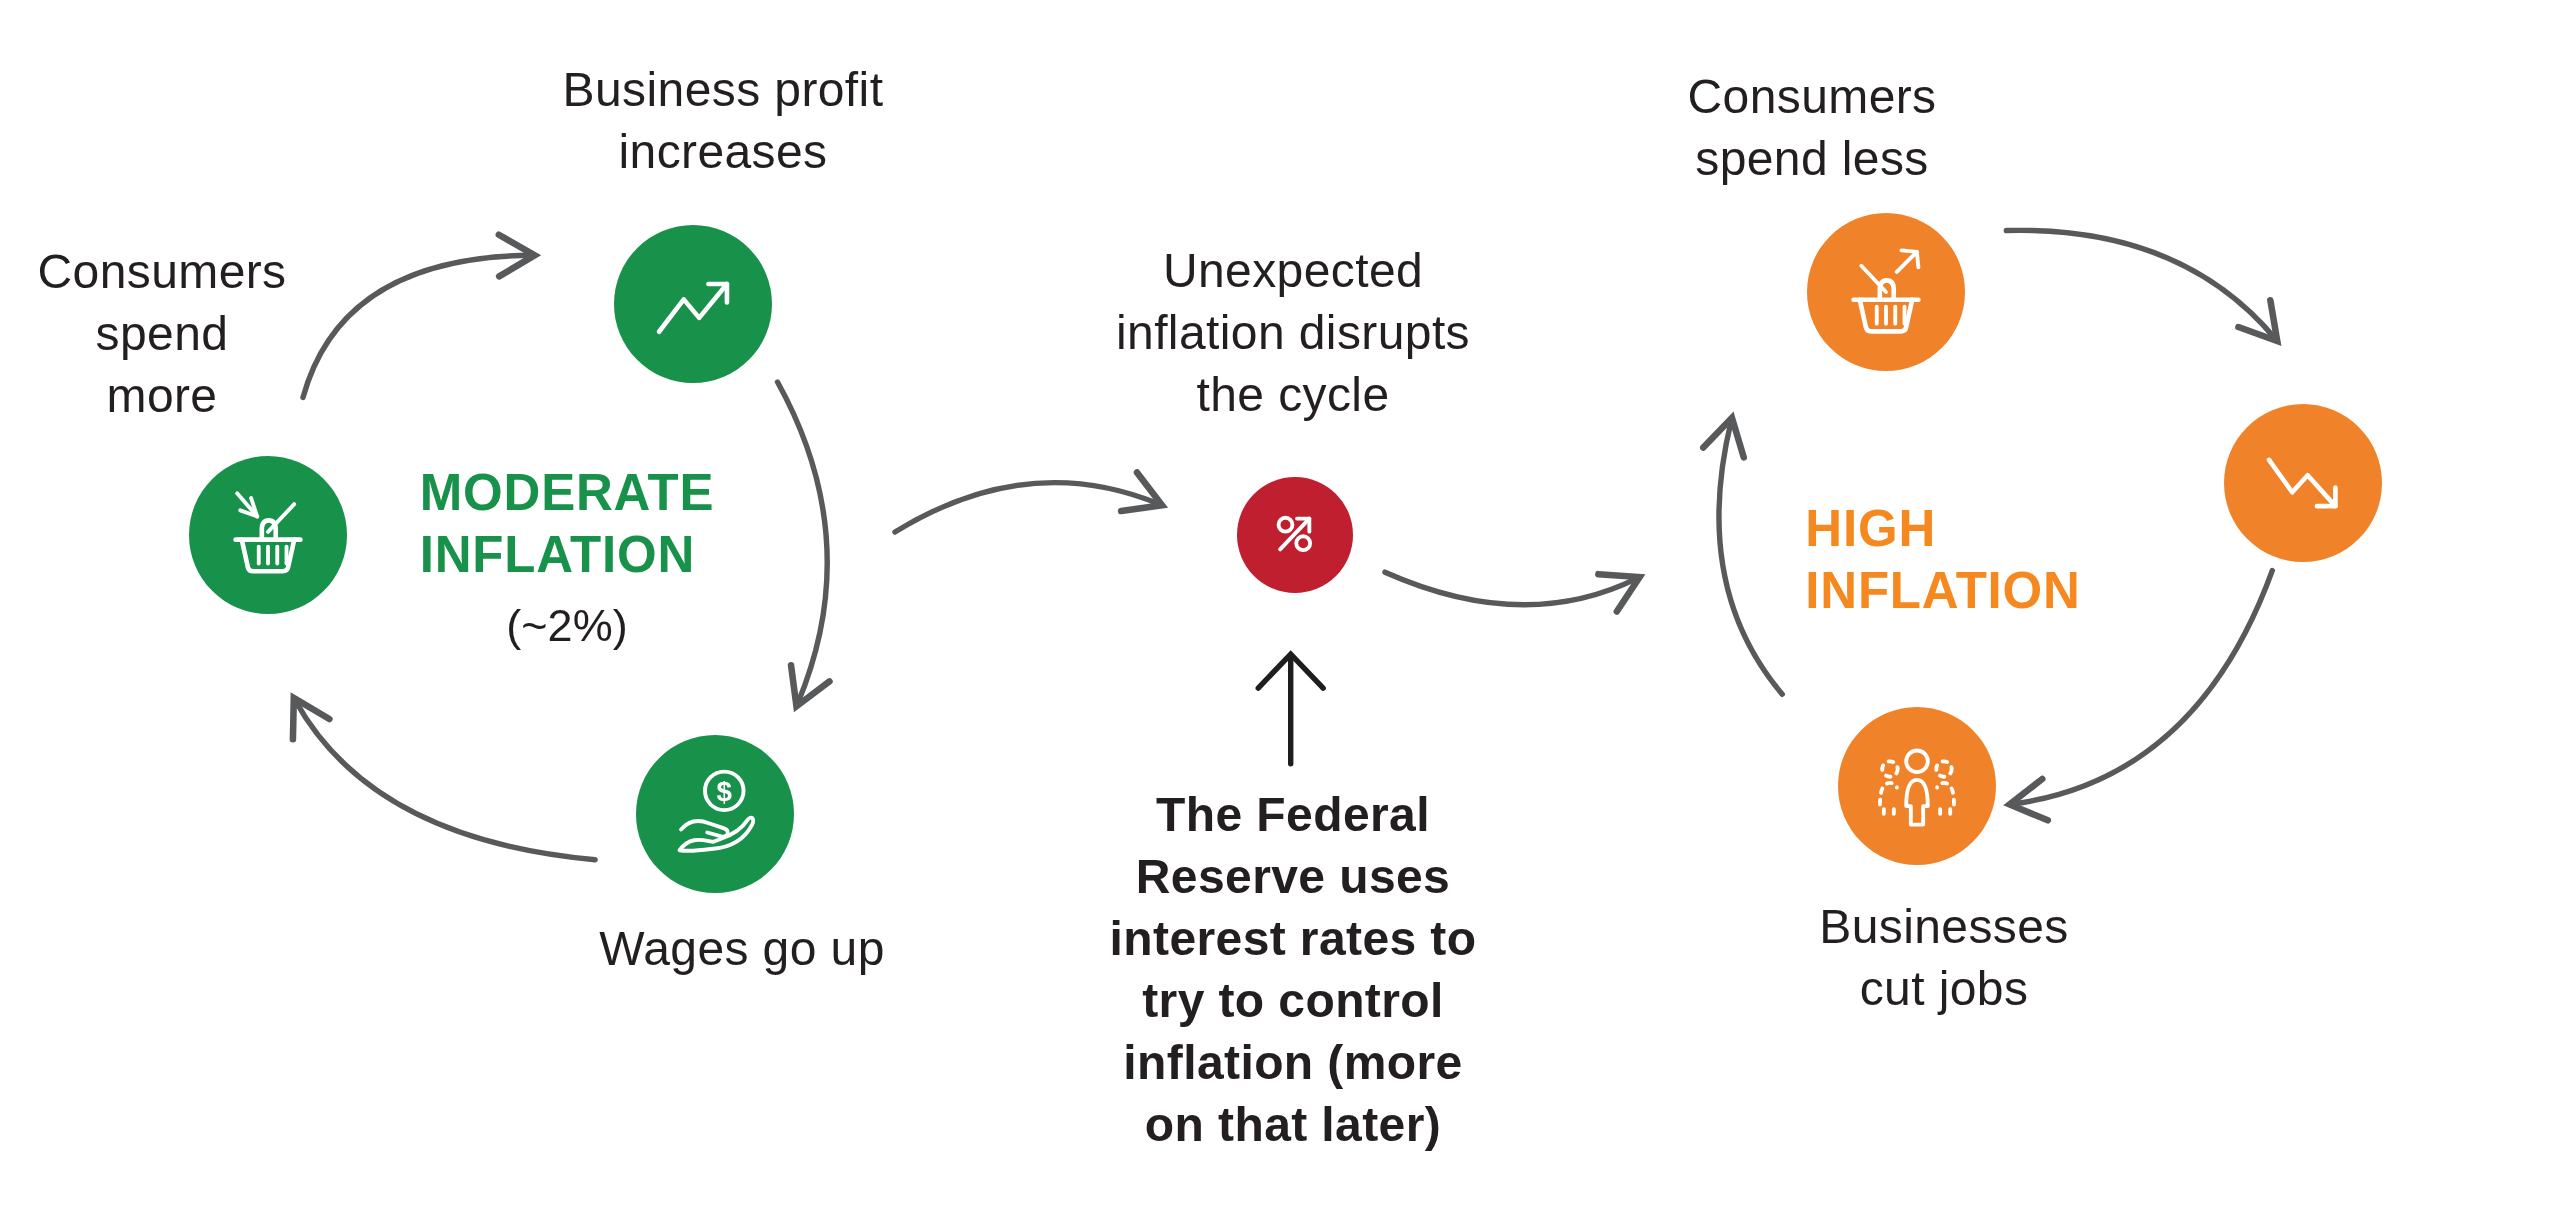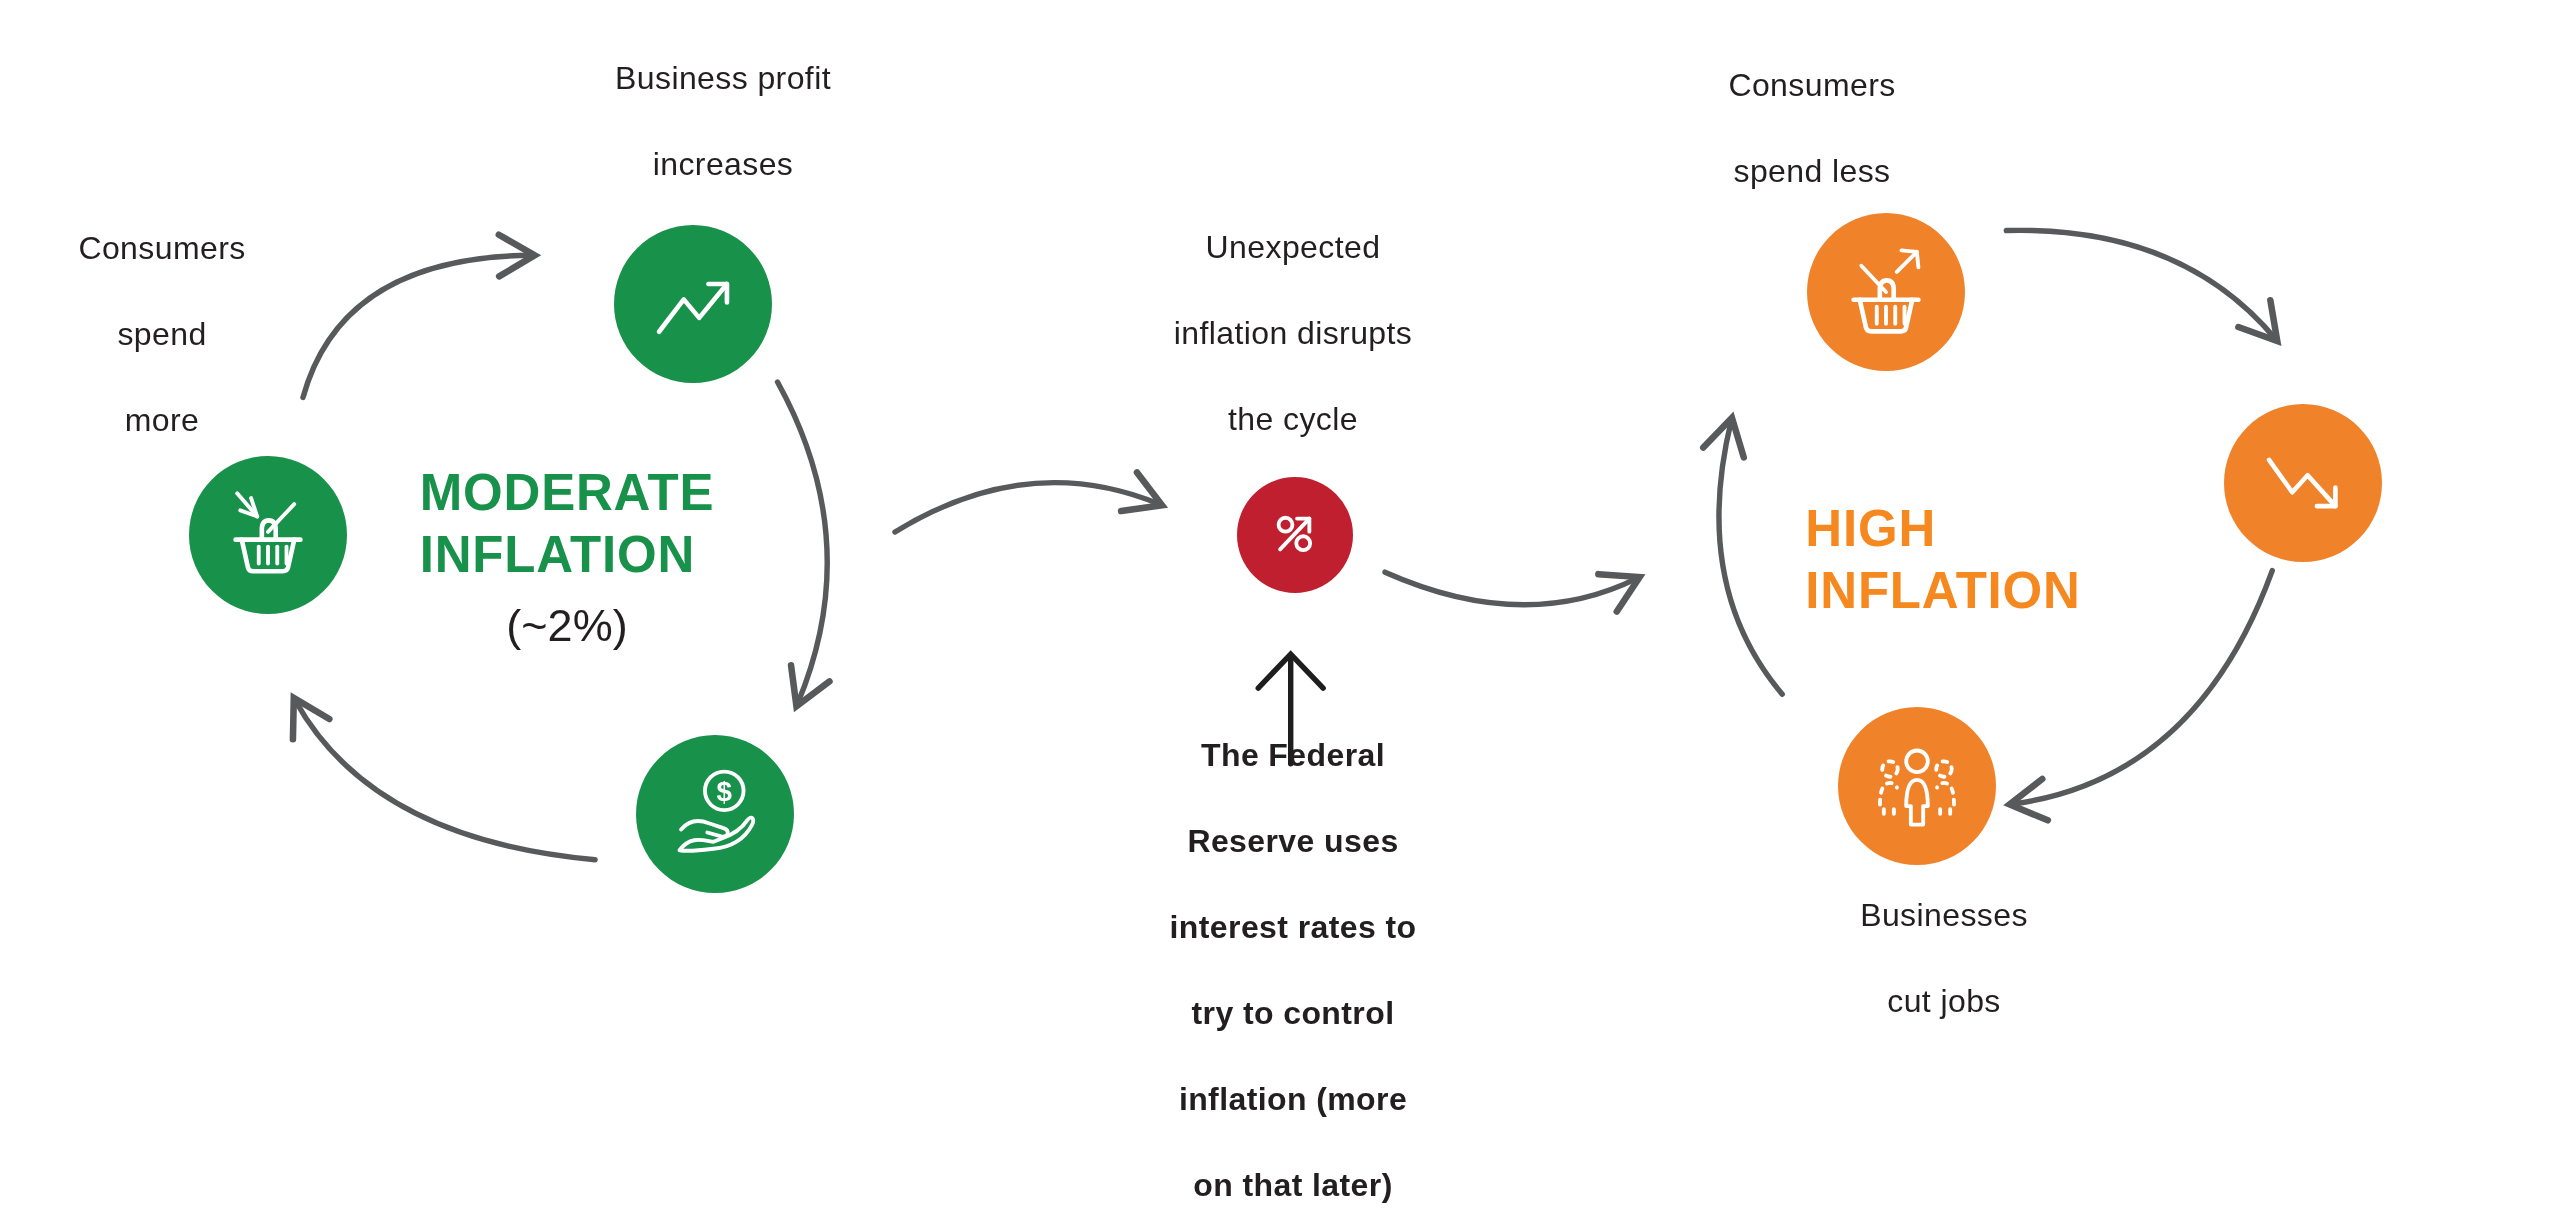--- a/index.html
+++ b/index.html
@@ -6,21 +6,21 @@
     --green:#18914A; --orange:#F0832A; --red:#C01F2F;
     --arrow:#58595B; --ink:#231F20; --green_text:#18914A; --orange_text:#F5881F; --bg:#FFFFFF;
   }
   html,body{margin:0;padding:0;background:var(--bg);}
   #canvas{
     position:relative; width:2576px; height:1217px; background:var(--bg);
     font-family:"Liberation Sans", sans-serif; color:var(--ink); overflow:hidden;
   }
   .label{
     position:absolute; transform:translate(-50%,-50%); text-align:center;
-    white-space:pre-line; font-size:32px; line-height:86px; color:var(--ink);
+    white-space:pre-line; font-size:48px; line-height:62px; color:var(--ink);
     letter-spacing:0.4px;
   }
   .title{
     position:absolute; transform:translate(-50%,-50%); text-align:left;
     white-space:pre-line; font-size:51px; line-height:62px; font-weight:bold;
     letter-spacing:0.8px;
   }
   .title.green{color:var(--green_text);}
   .title.orange{color:var(--orange_text);}
   .subtitle{
@@ -72,20 +72,21 @@
 spend
 more</div>
 
   <div class="label" style="left:723px; top:121px;">Business profit
 increases</div>
 
   <div class="title green" style="left:567px; top:524px;">MODERATE
 INFLATION</div>
   <div class="subtitle" style="left:567px; top:626px;">(~2%)</div>
 
+  <div class="label" style="left:742px; top:949px;">Wages go up</div>
 
   <div class="node green" style="left:189px; top:456px; width:158px; height:158px;">
     <svg width="108" height="108" viewBox="0 0 140 140">
       <path class="icon-stroke" d="M28 76 H112"></path>
       <path class="icon-stroke" d="M36 76 L44 112 Q45 117 51 117 H89 Q95 117 96 112 L104 76"></path>
       <path class="icon-stroke thin" d="M58 85 V107"></path>
       <path class="icon-stroke thin" d="M70 85 V107"></path>
       <path class="icon-stroke thin" d="M82 85 V107"></path>
       <path class="icon-stroke thin" d="M94 85 V107"></path>
       <path class="icon-stroke" d="M62 76 V63 Q62 51 71 51 Q80 51 80 63 V76"></path>

